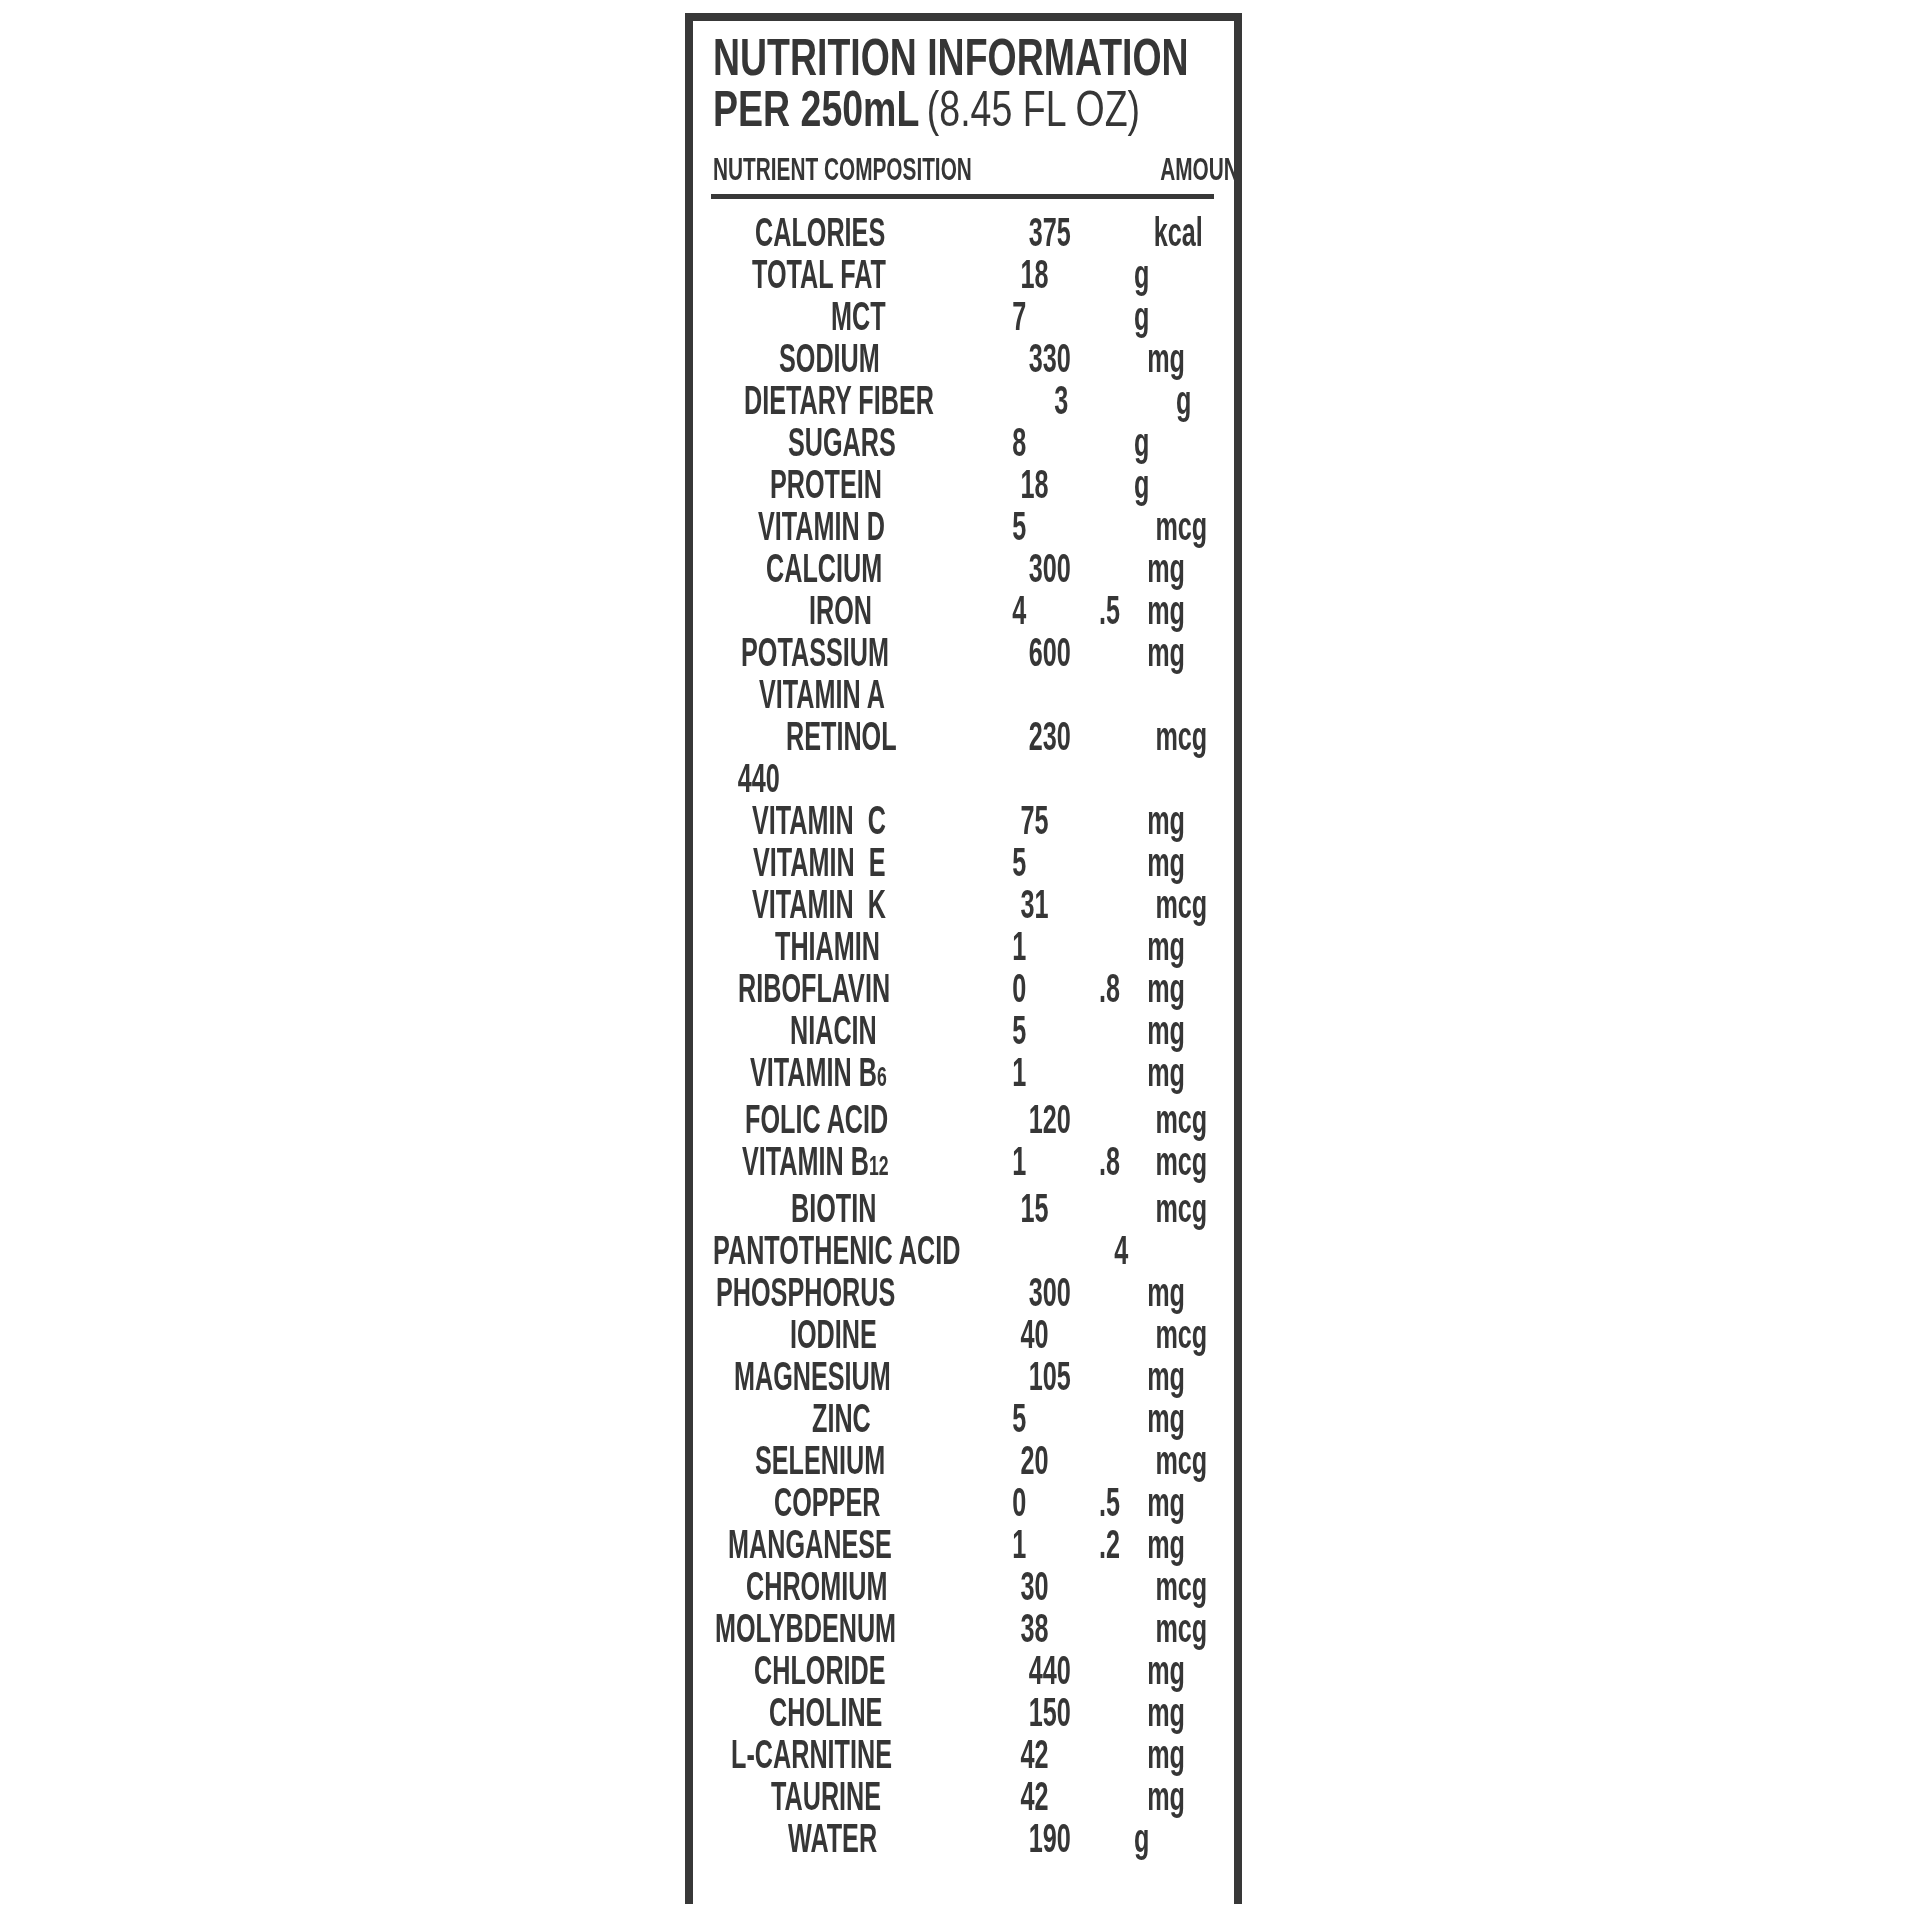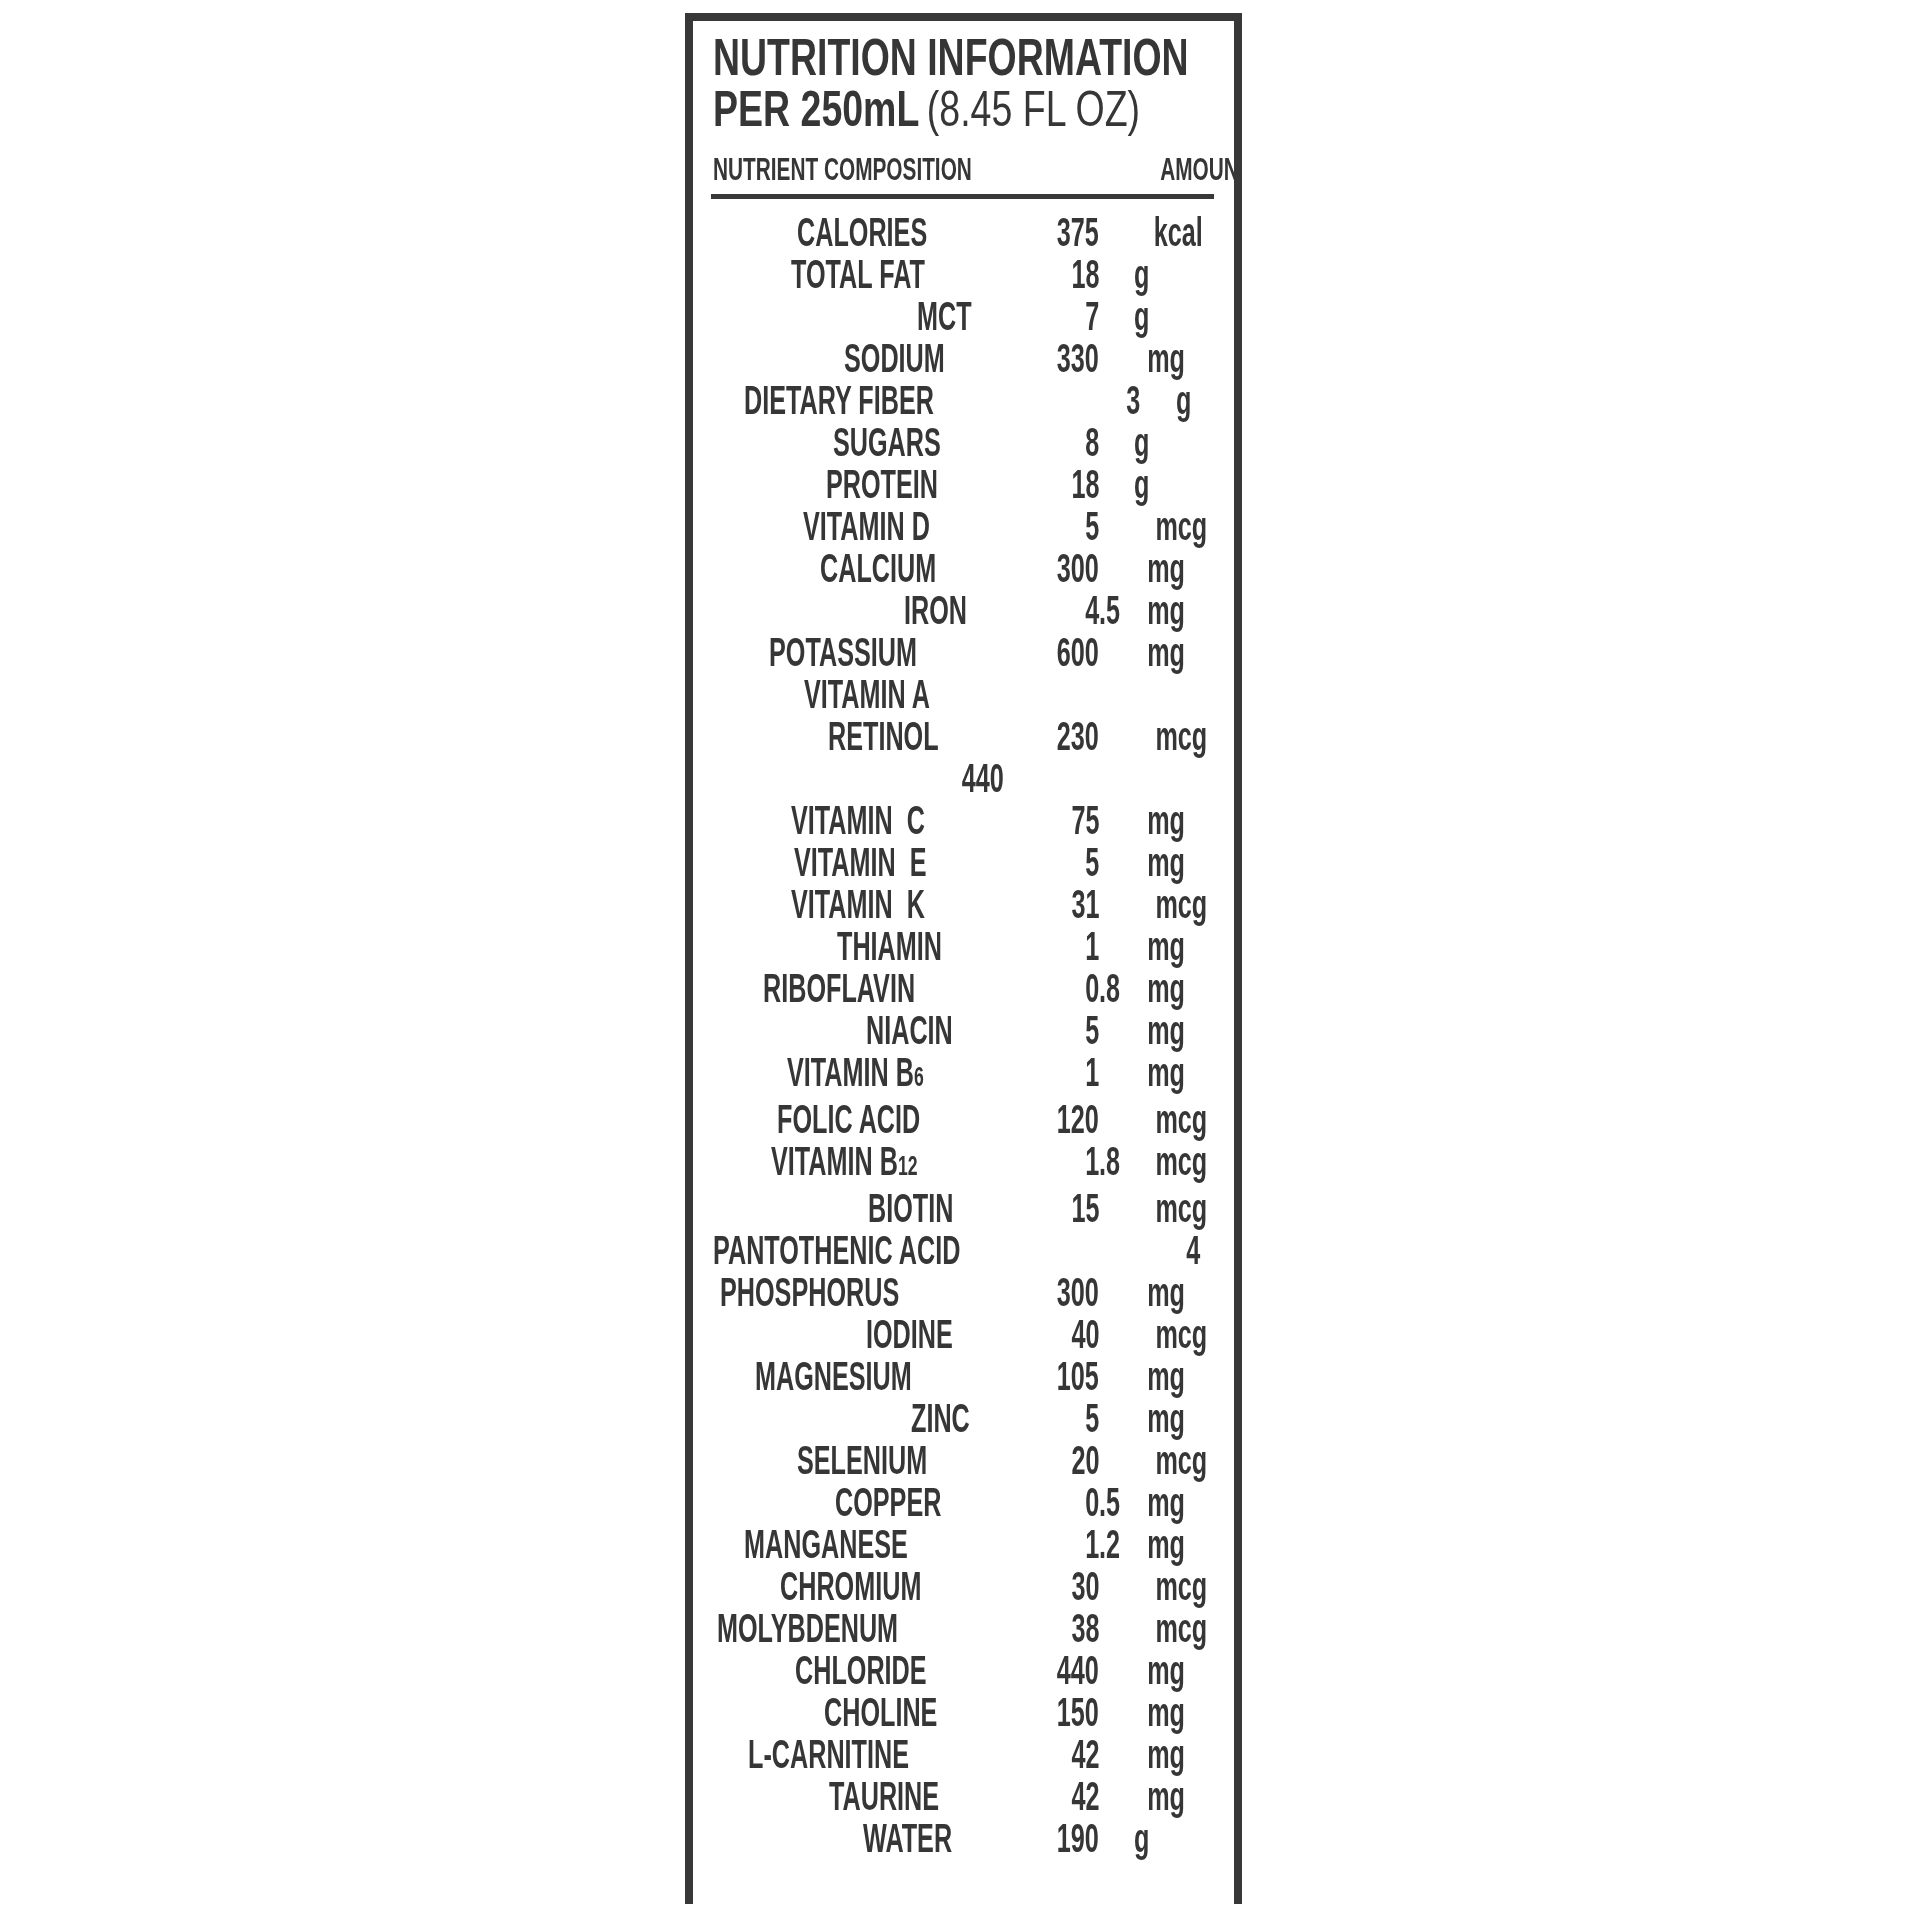--- a/index.html
+++ b/index.html
@@ -75,23 +75,23 @@
   }
   .rows {}
   .row {
     display: grid;
     grid-template-columns: 1fr 95px 26px 81px;
     line-height: 42px;
     font-size: 40px;
     font-weight: 700;
   }
   .cell { overflow: visible; }
-  .cell.lbl  { text-align: right; white-space: pre; }
+  .cell.lbl  { text-align: center; white-space: pre; }
   .cell.lbl.ind { padding-left: 31px; }
-  .cell.int  { text-align: right; }
+  .cell.int  { }
   .cell.frac { text-align: left; }
   .cell.unit { text-align: left; }
   .sub {
     font-size: 28px;
     letter-spacing: 0;
   }
 </style>
 </head>
 <body>
 

